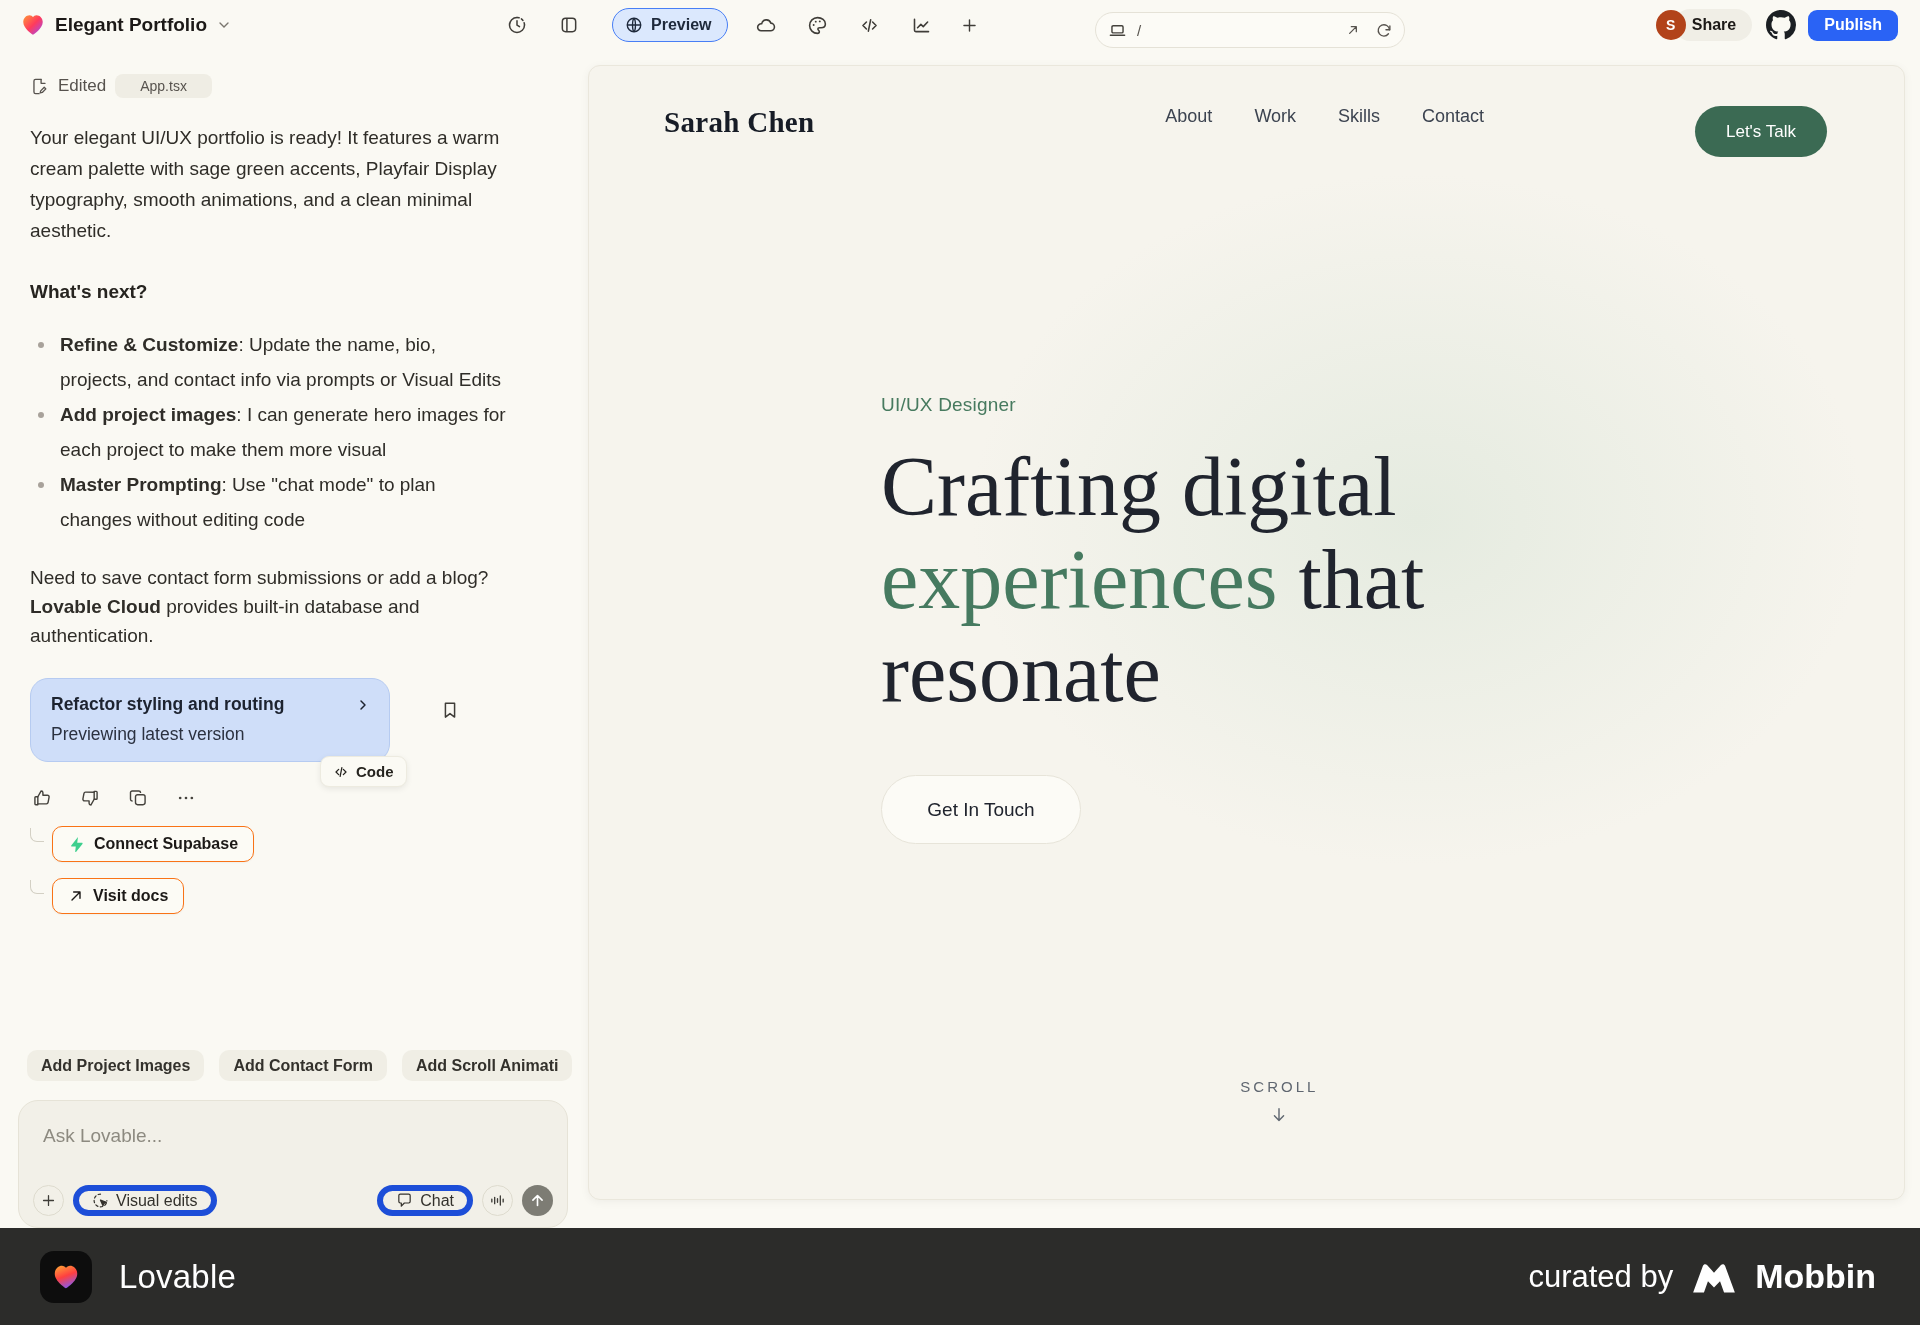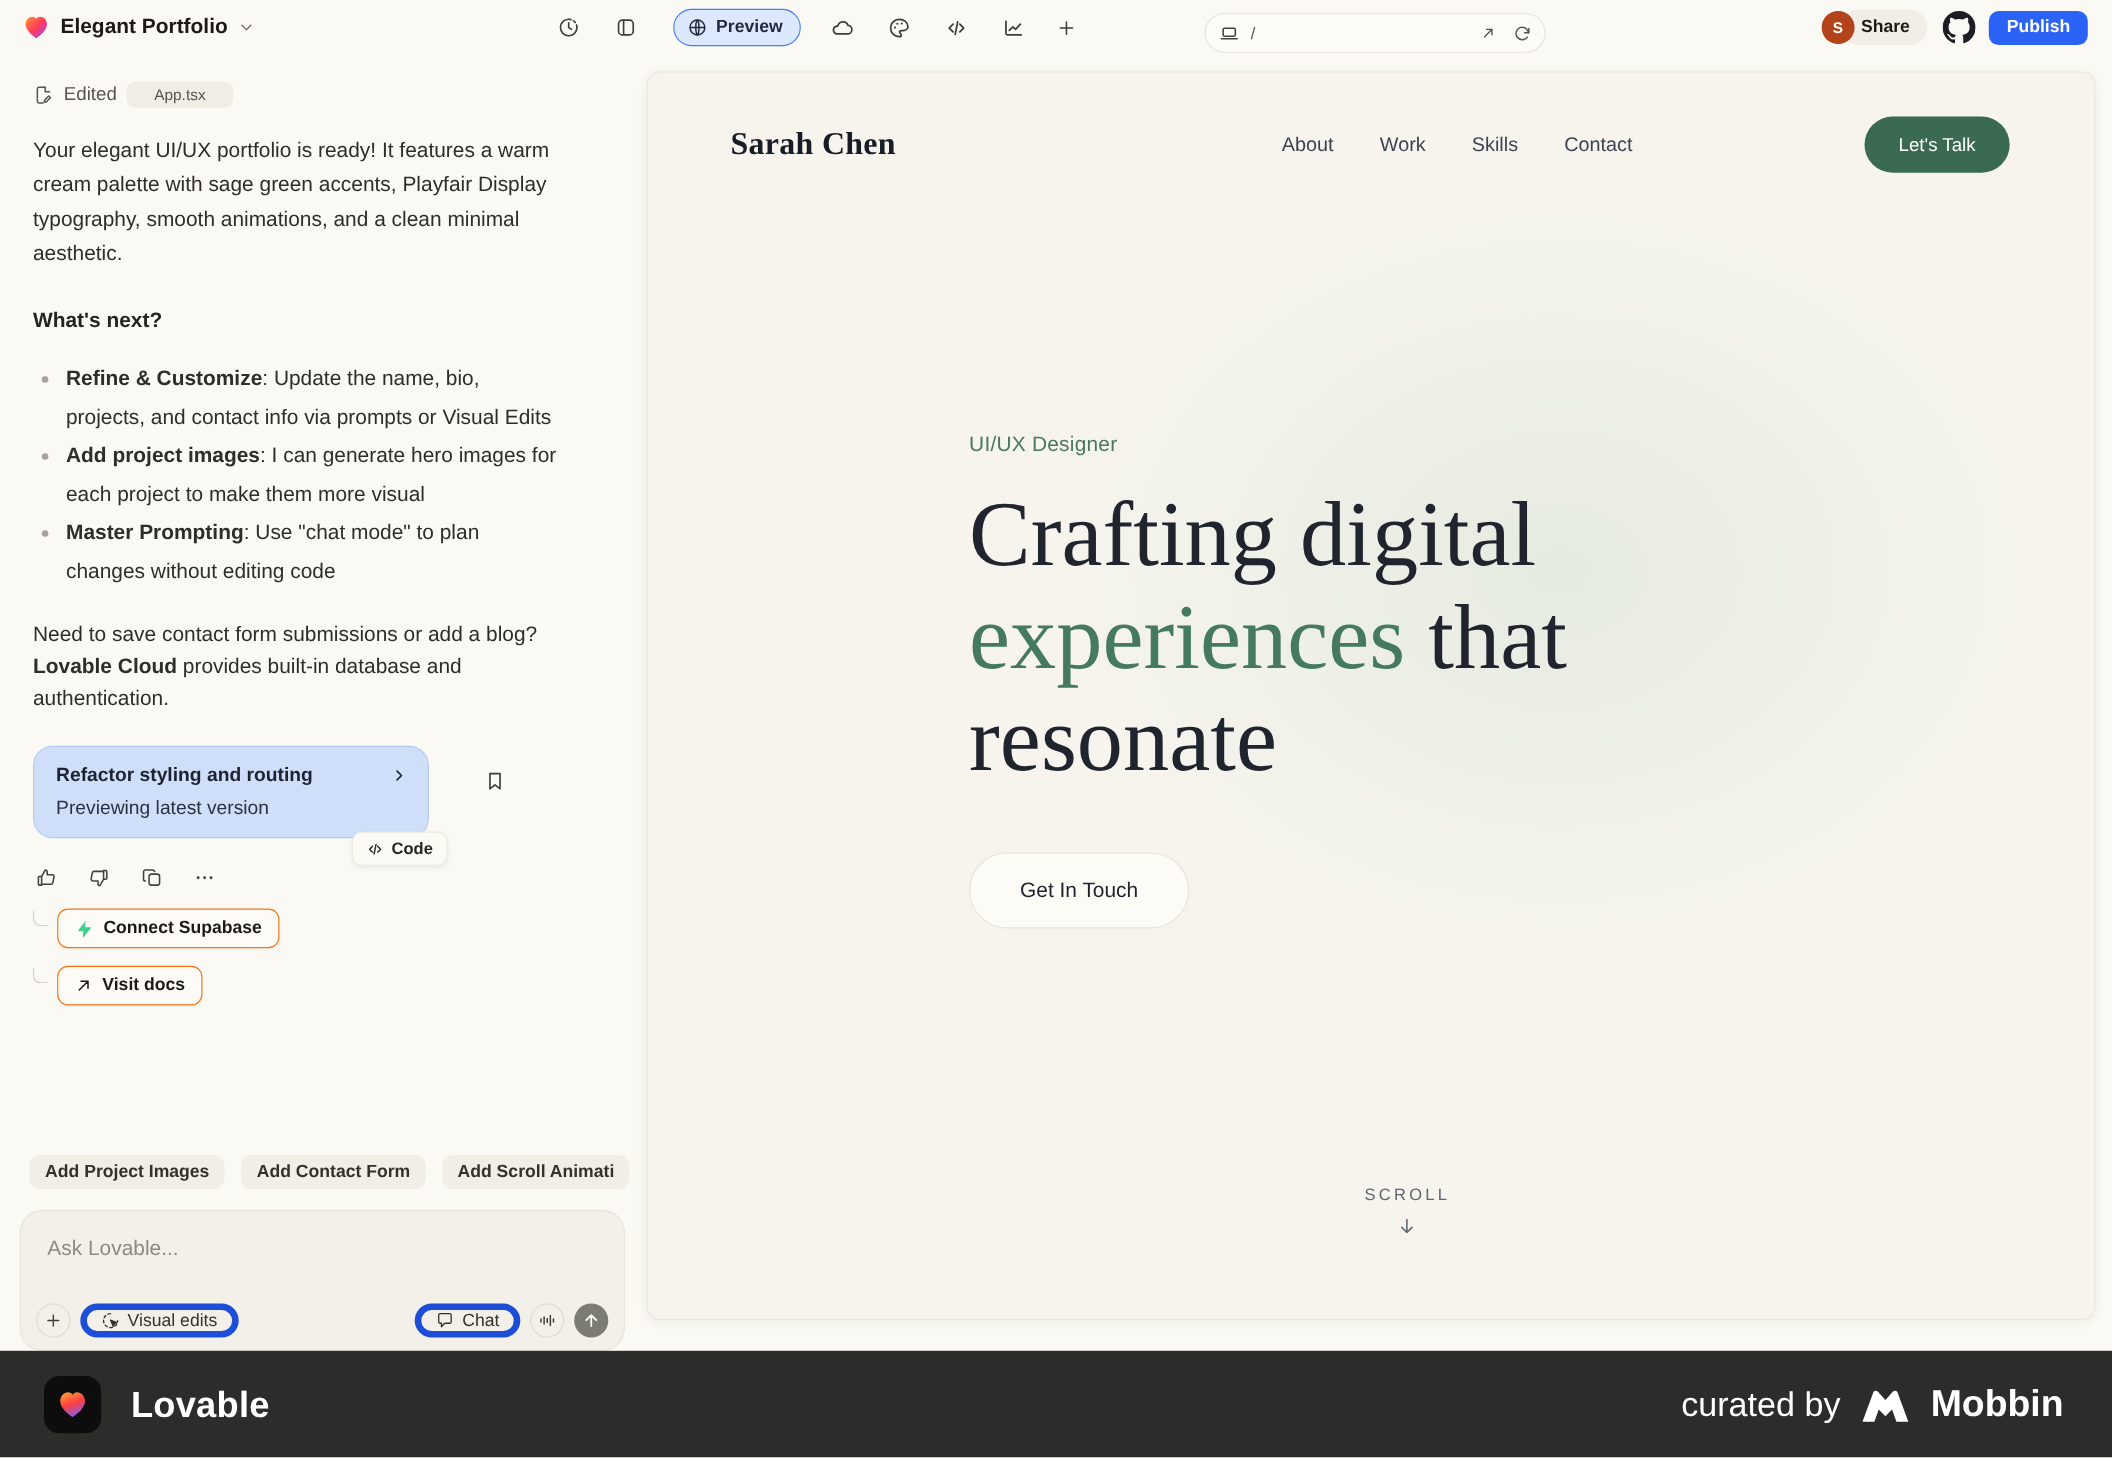--- a/index.html
+++ b/index.html
@@ -75,21 +75,21 @@
   .mini-pill { height:31px; border:6px solid #1d4ed8; border-radius:16px; display:flex; align-items:center; gap:7px;
     padding:0 13px; font-size:16px; color:#33312c; cursor:pointer; }
   .spacer { flex:1; }
   .send-btn { width:31px; height:31px; border-radius:50%; background:#7d7c74; display:flex; align-items:center; justify-content:center; border:none; cursor:pointer; }
 
   
   .preview-cardp { position:absolute; left:588px; top:65px; width:1317px; height:1135px; background:#f6f4ed;
     border:1px solid #eae7dc; border-radius:12px; box-shadow:0 2px 10px rgba(0,0,0,0.05); overflow:hidden; }
   .preview-cardp::before { content:""; position:absolute; left:0; top:0; right:0; bottom:0;
     background:radial-gradient(620px 480px at 63% 40%, #e5ebe0 0%, rgba(229,235,224,0) 72%); }
-  .site-header { position:absolute; left:0; top:0; width:100%; padding:40px 77px 0 75px; display:flex; align-items:center; justify-content:space-between; }
+  .site-header { position:absolute; left:0; top:0; width:100%; padding:40px 77px 0 75px; display:flex; align-items:flex-start; justify-content:space-between; }
   .site-logo { font-family:"Liberation Serif", serif; font-size:29px; font-weight:600; color:#171c26; letter-spacing:0.3px; }
   .site-nav { display:flex; gap:42px; margin-left:140px; }
   .site-nav a { font-size:18px; color:#3c4350; text-decoration:none; cursor:pointer; }
   .cta-btn { width:132px; height:51px; border-radius:26px; background:#3b6a53; color:#fff; font-size:17px;
     display:flex; align-items:center; justify-content:center; border:none; cursor:pointer; }
   .hero { position:absolute; left:292px; top:328px; width:820px; }
   .eyebrow { font-size:19px; color:#477a5f; letter-spacing:0.2px; }
   .hero-h1 { margin-top:24px; font-family:"Liberation Serif", serif; font-weight:500; font-size:84px; line-height:93px; color:#20242e; }
   .hero-h1 .green { color:#467a60; }
   .bio { margin-top:40px; width:728px; font-size:24px; line-height:36px; color:#4f5763; }
@@ -99,21 +99,21 @@
   .btn-secondary { width:200px; height:69px; border-radius:35px; background:#fcfbf6; border:1px solid #e7e4d9;
     color:#20242e; font-size:19px; display:flex; align-items:center; justify-content:center; cursor:pointer; }
   .scroll-ind { position:absolute; left:0; top:1012px; width:105%; display:flex; flex-direction:column; align-items:center; gap:10px; color:#5f6670; }
   .scroll-label { font-size:15px; letter-spacing:3px; }
 
   
   .footer { position:absolute; left:0; top:1228px; width:1920px; height:97px; background:#2c2c2a;
     display:flex; align-items:center; justify-content:space-between; padding:0 44px 0 40px; }
   .f-left { display:flex; align-items:center; gap:27px; }
   .f-mark { width:52px; height:52px; background:#0d0d0d; border-radius:14px; display:flex; align-items:center; justify-content:center; }
-  .f-brand { color:#fff; font-size:33px; font-weight:700; letter-spacing:0.2px; }
+  .f-brand { color:#fff; font-size:33px; font-weight:400; letter-spacing:0.2px; }
   .f-right { display:flex; align-items:center; gap:18px; }
   .f-curated { color:#fff; font-size:31px; font-weight:400; }
   .f-mobbin { color:#fff; font-size:34px; font-weight:700; }
 </style>
 </head>
 <body>
 
 <svg width="0" height="0" style="position:absolute">
   <defs>
     <linearGradient id="heartGrad" x1="0" y1="0" x2="1" y2="1">

